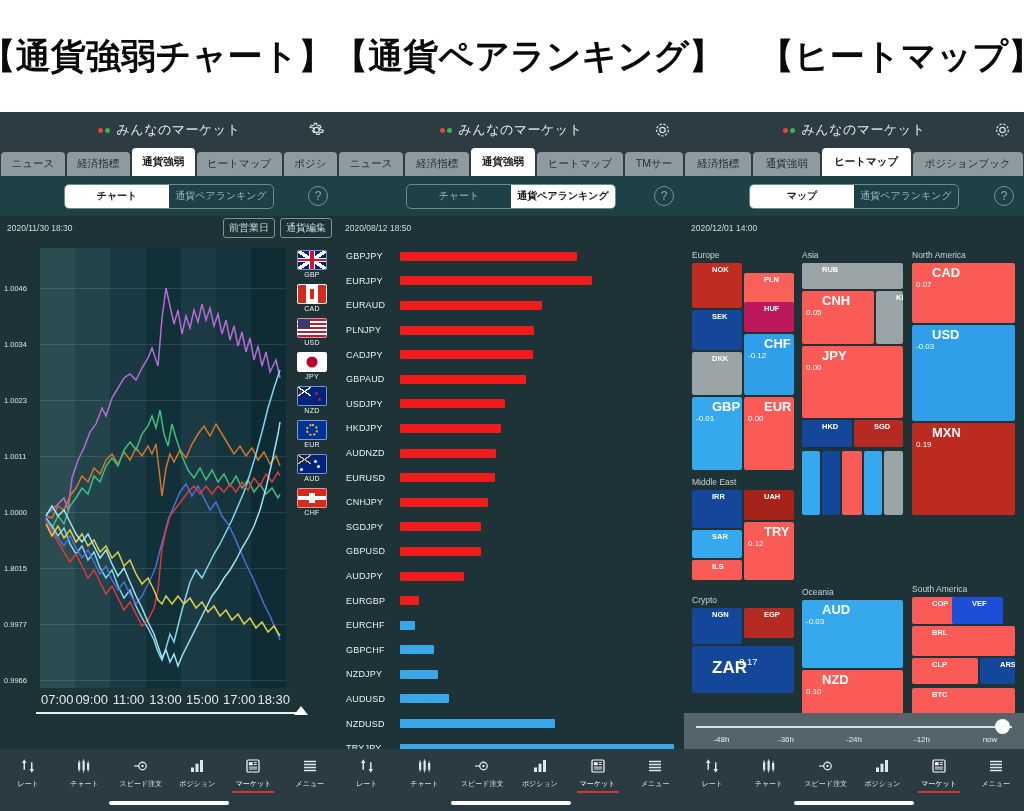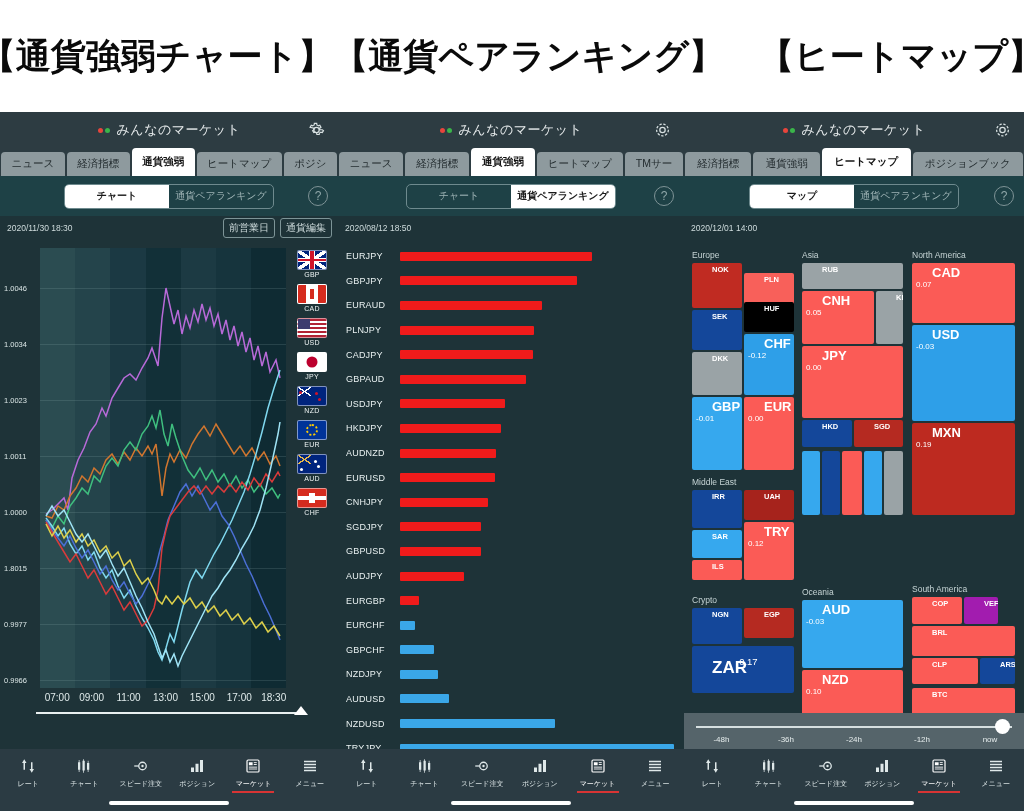--- a/index.html
+++ b/index.html
@@ -96,21 +96,21 @@
   }
   .plot {
     position: absolute; left: 40px; top: 8px; right: 52px; height: 440px;
     background: #15303a;
   }
   .plot .band { position: absolute; top: 0; bottom: 0; }
   .gridline { position: absolute; left: 0; right: 0; height: 1px; background: rgba(160,190,190,.17); }
   .xlabels {
     position: absolute; left: 40px; right: 52px; top: 452px; height: 14px;
   }
-  .xlab { position: absolute; color: #dfeaea; font-size: 10px; transform: translateX(-50%); }
+  .xlab { position: absolute; color: #dfeaea; font-size: 13px; transform: translateX(-50%); }
   .slider-track {
     position: absolute; left: 36px; right: 38px; top: 472px;
     height: 2px; background: #e9f0f0;
   }
   .slider-knob {
     position: absolute; right: 30px; top: 466px;
     width: 0; height: 0;
     border-left: 7px solid transparent; border-right: 7px solid transparent;
     border-bottom: 9px solid #ffffff;
   }
@@ -477,29 +477,29 @@
       </div>
       <div class="help">?</div>
     </div>
 
     <div class="metarow">
       <div class="ts">2020/08/12 18:50</div>
     </div>
 
     <div class="barlist">
       <div class="barrow">
+          <div class="barlabel">GBPJPY</div>
+          <div class="bartrack">
+            <div class="bar" style="width:64.5%;background:#f01b1b"></div>
+          </div>
+        </div>
+      <div class="barrow">
           <div class="barlabel">EURJPY</div>
           <div class="bartrack">
             <div class="bar" style="width:70%;background:#f01b1b"></div>
-          </div>
-        </div>
-      <div class="barrow">
-          <div class="barlabel">GBPJPY</div>
-          <div class="bartrack">
-            <div class="bar" style="width:64.5%;background:#f01b1b"></div>
           </div>
         </div>
       <div class="barrow">
           <div class="barlabel">EURAUD</div>
           <div class="bartrack">
             <div class="bar" style="width:52%;background:#f01b1b"></div>
           </div>
         </div>
       <div class="barrow">
           <div class="barlabel">PLNJPY</div>
@@ -733,21 +733,21 @@
 
         <div class="cell sml" style="left:8px;  top:13px; width:50px;  height:45px; background:#c02b22">
             <span class="code">NOK</span>
           </div>
         <div class="cell sml" style="left:60px; top:23px; width:50px;  height:37px; background:#f8605a">
             <span class="code">PLN</span>
           </div>
         <div class="cell sml" style="left:8px;  top:60px; width:50px;  height:40px; background:#14479a">
             <span class="code">SEK</span>
           </div>
-        <div class="cell sml" style="left:60px; top:52px; width:50px;  height:30px; background:#000000">
+        <div class="cell sml" style="left:60px; top:52px; width:50px;  height:30px; background:#be185d">
             <span class="code">HUF</span>
           </div>
         <div class="cell sml" style="left:8px;  top:102px;width:50px;  height:43px; background:#9aa3a6">
             <span class="code">DKK</span>
           </div>
         <div class="cell mid" style="left:60px; top:84px; width:50px;  height:61px; background:#2e9fe8">
             <span class="code">CHF</span>
             <span class="val">-0.12</span>
           </div>
         <div class="cell mid" style="left:8px;  top:147px;width:50px;  height:73px; background:#36a8ee">
@@ -841,21 +841,21 @@
             <span class="val">-0.03</span>
           </div>
         <div class="cell mid" style="left:118px;top:420px;width:101px; height:62px; background:#fb5b56">
             <span class="code">NZD</span>
             <span class="val">0.10</span>
           </div>
 
         <div class="cell sml" style="left:228px;top:347px;width:50px;  height:27px; background:#fb5b56">
             <span class="code">COP</span>
           </div>
-        <div class="cell sml" style="left:280px;top:347px;width:34px;  height:27px; background:#a21caf">
+        <div class="cell sml" style="left:268px;top:347px;width:51px;  height:27px; background:#1d4ed8">
             <span class="code">VEF</span>
           </div>
         <div class="cell sml" style="left:228px;top:376px;width:103px; height:30px; background:#fb5b56">
             <span class="code">BRL</span>
           </div>
         <div class="cell sml" style="left:228px;top:408px;width:66px;  height:26px; background:#fb5b56">
             <span class="code">CLP</span>
           </div>
         <div class="cell sml" style="left:296px;top:408px;width:35px;  height:26px; background:#14479a">
             <span class="code">ARS</span>

